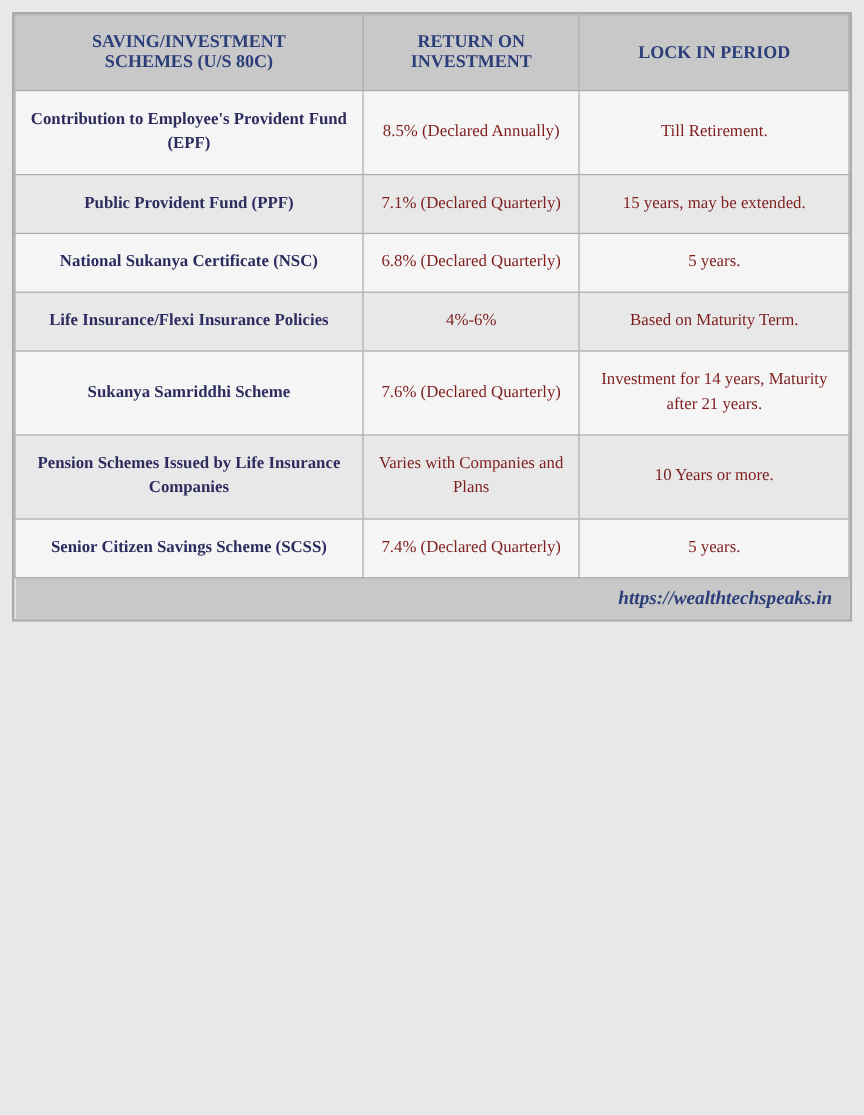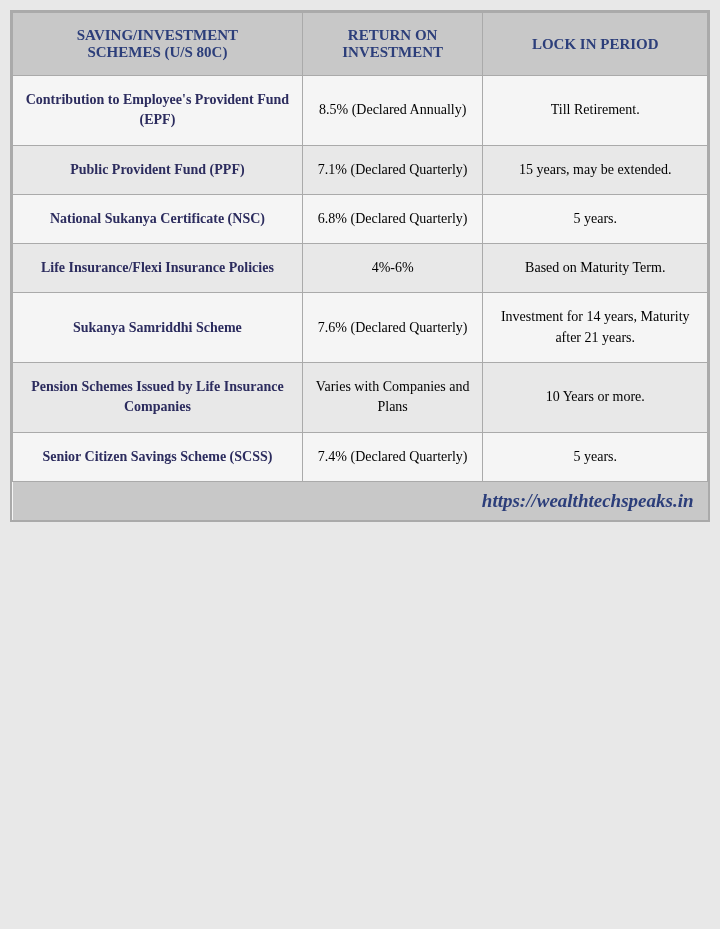--- a/index.html
+++ b/index.html
@@ -37,37 +37,37 @@
     tbody tr:nth-child(odd) {
       background: #f5f5f5;
     }
     tbody tr:nth-child(even) {
       background: #e8e8e8;
     }
     tbody td {
       padding: 14px 12px;
       text-align: center;
       font-size: 14px;
-      color: #000000;
+      color: #7f1d1d;
       border: 1.5px solid #aaa;
       vertical-align: middle;
       line-height: 1.45;
     }
     tbody td:first-child {
       font-weight: bold;
       color: #2c2c5e;
     }
     .footer-row td {
       background: #c8c8c8;
       text-align: right;
       padding: 8px 14px;
       font-style: italic;
       color: #2c3e7a;
       font-weight: bold;
-      font-size: 19px;
+      font-size: 16px;
       border: none;
     }
   </style>
 </head>
 <body>
 
 <div class="table-container">
   <table>
     <thead>
       <tr>

